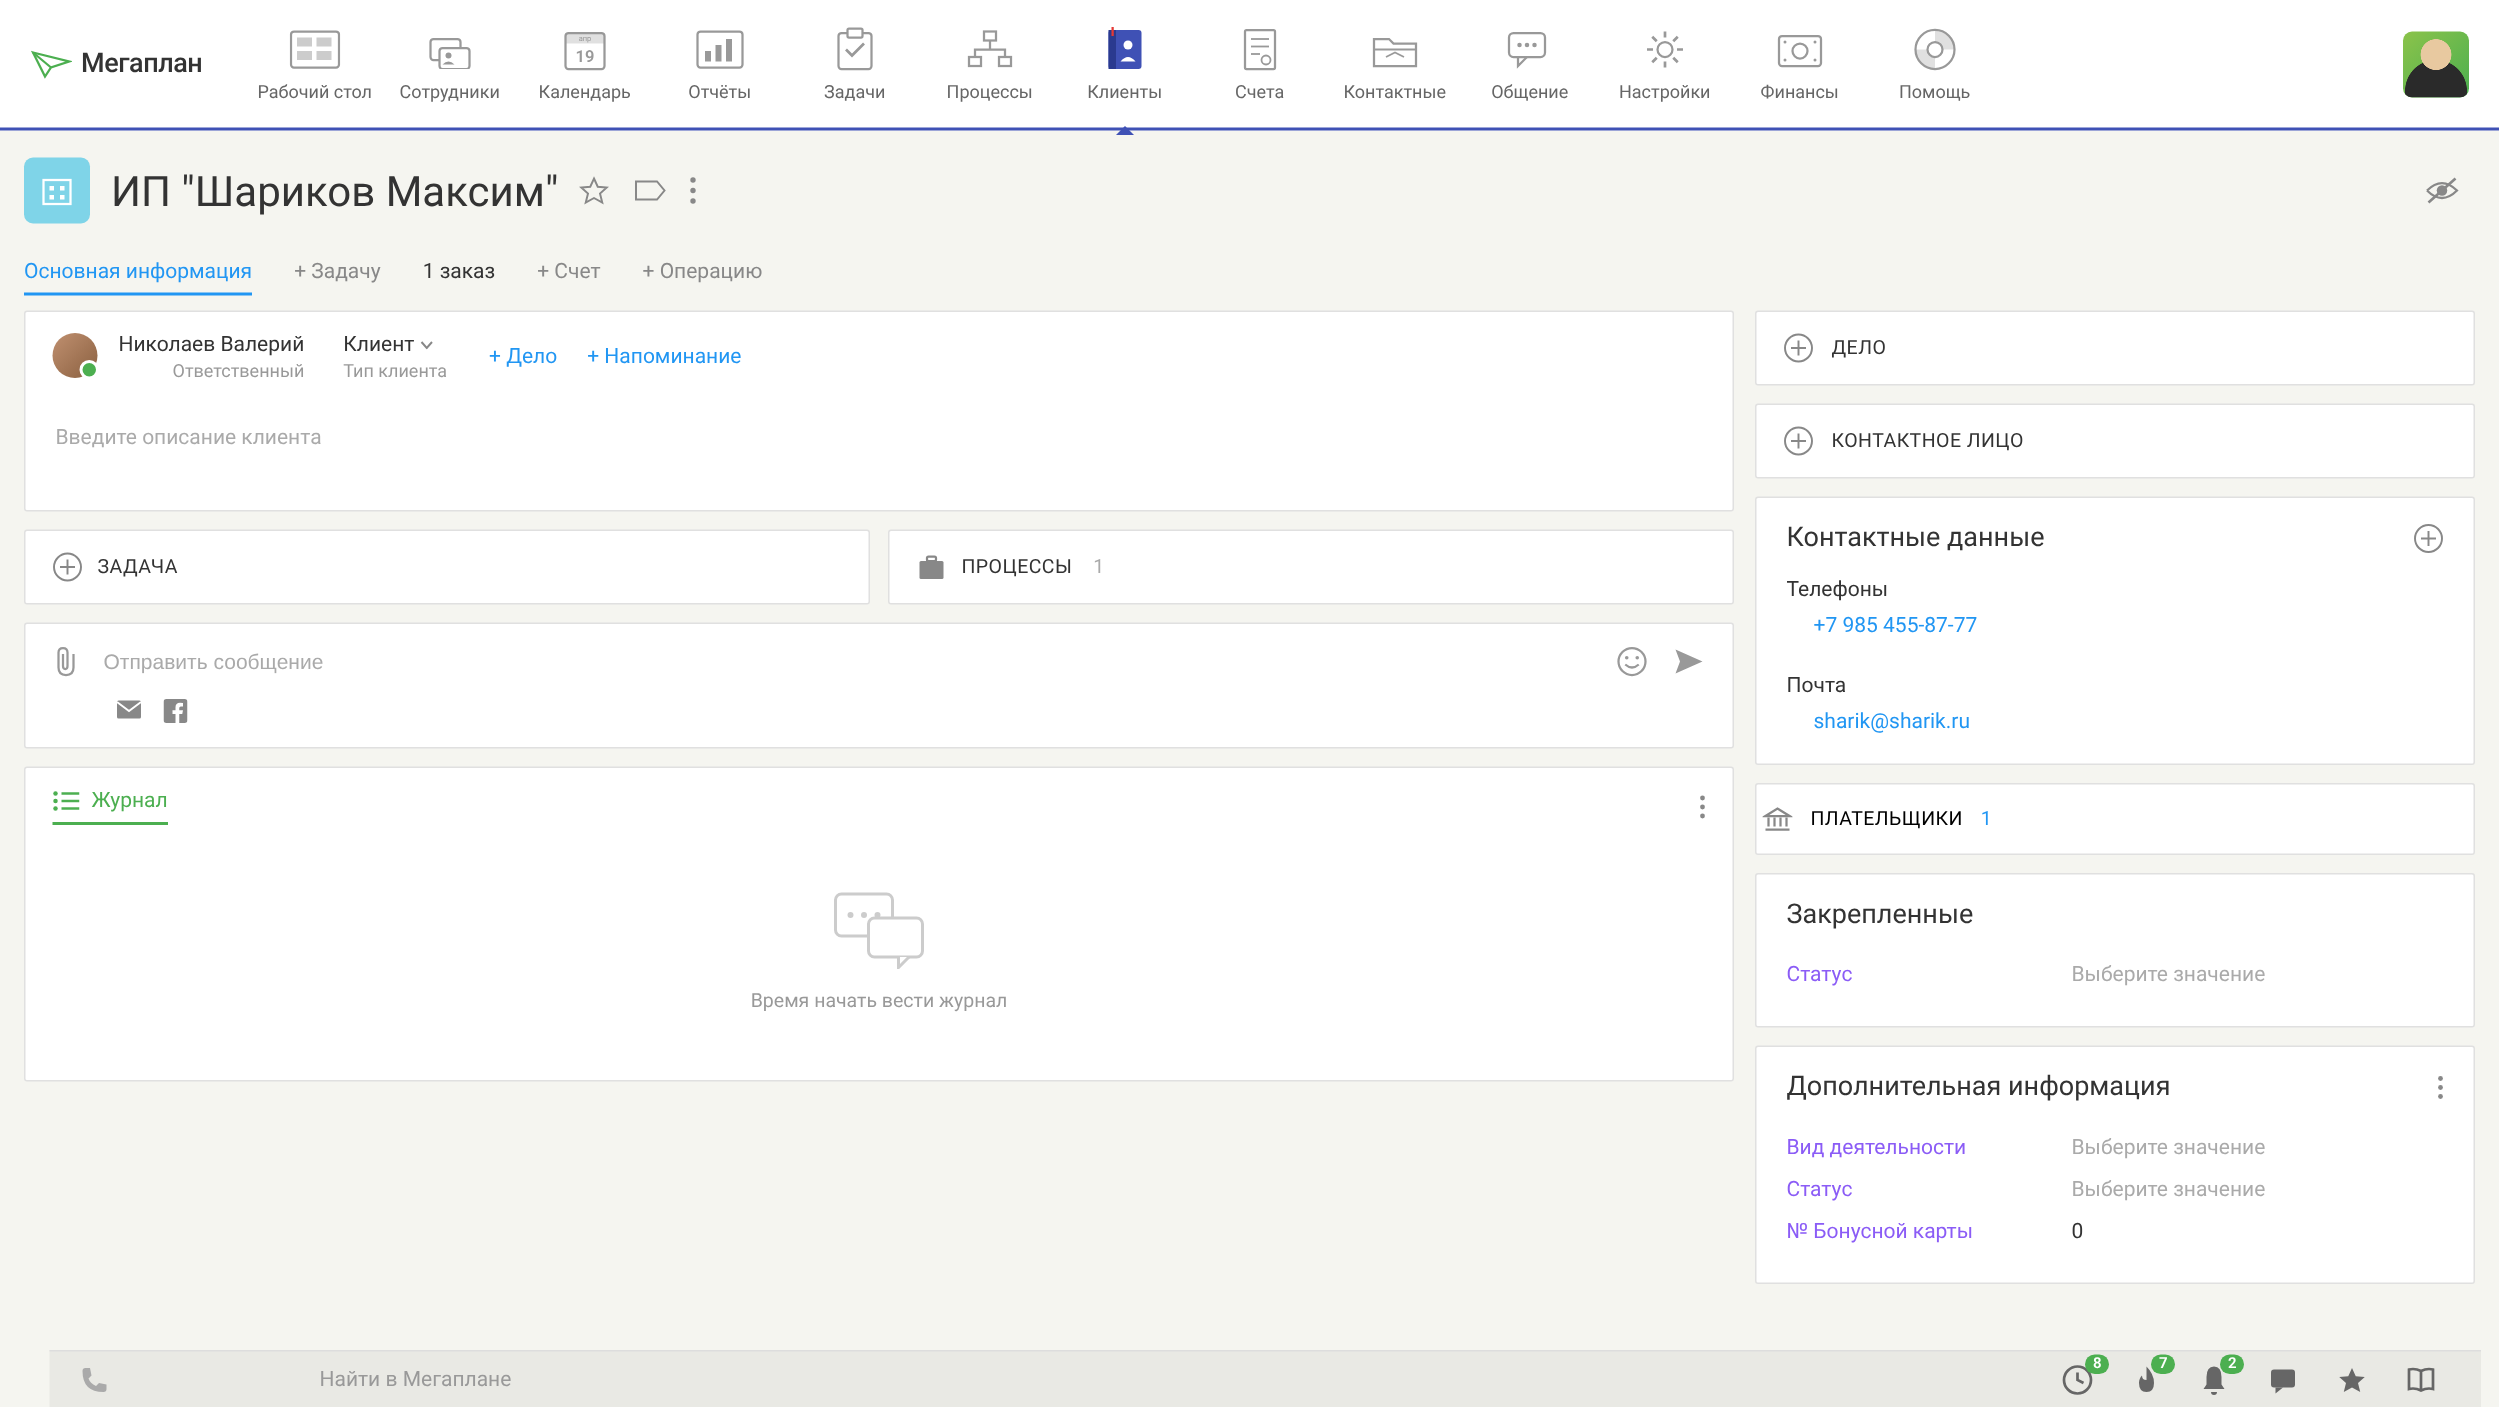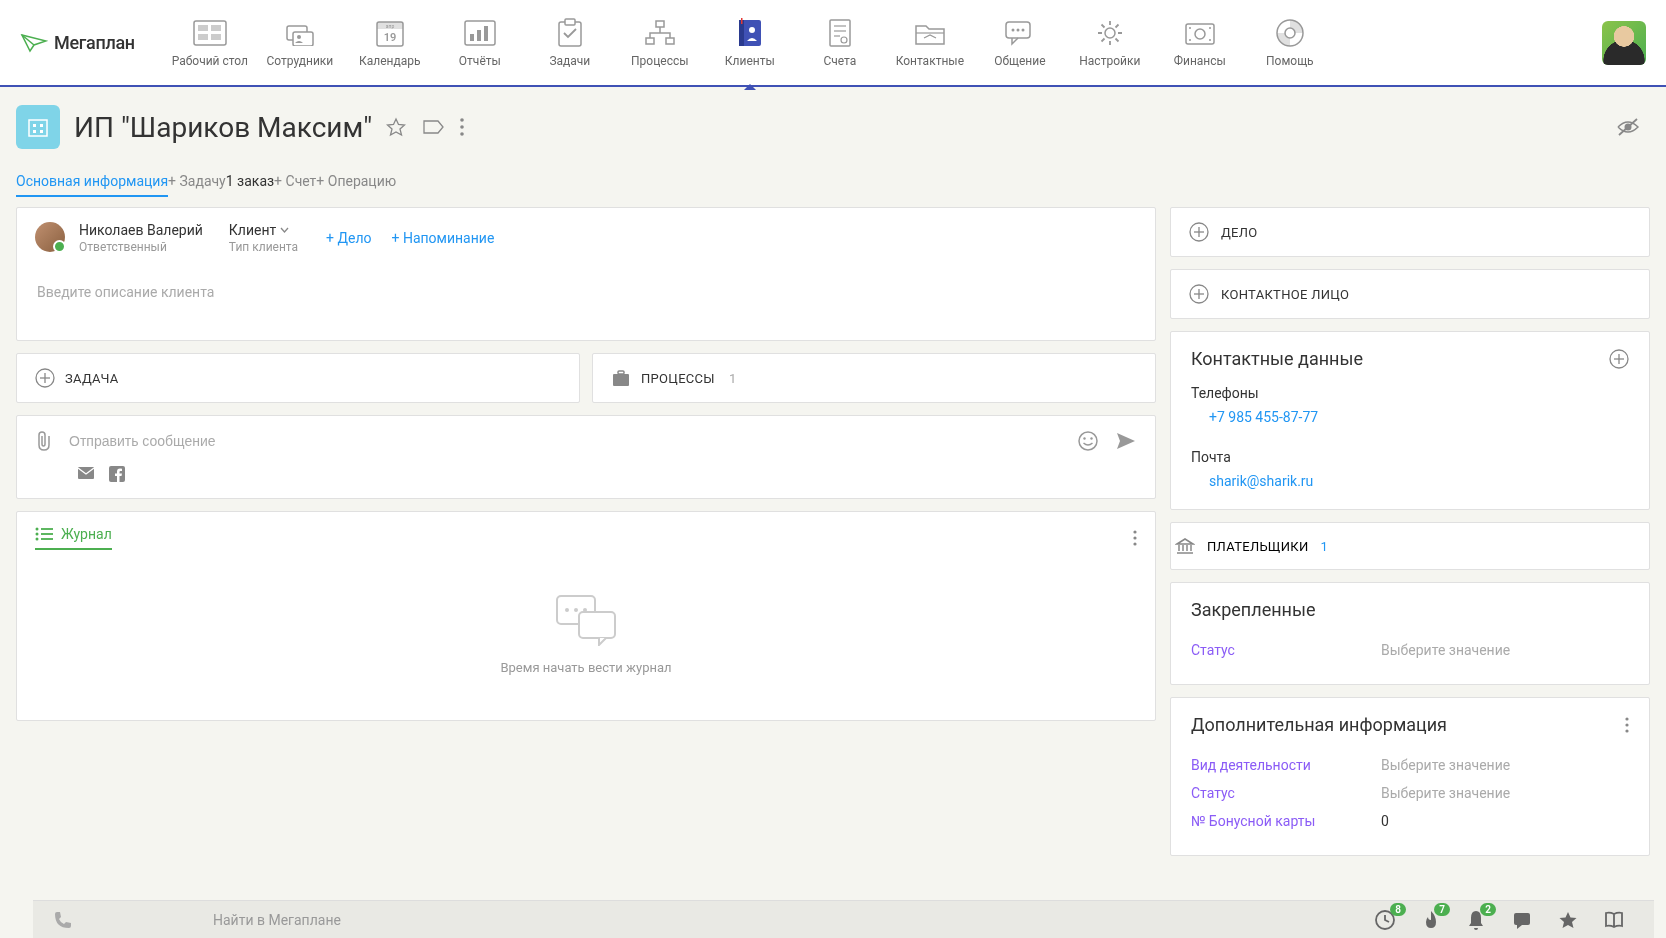--- a/index.html
+++ b/index.html
@@ -21,34 +21,34 @@
 
 
 .page-header { padding: 18px 16px 0; display: flex; align-items: center; gap: 14px; }
 .client-icon { width: 44px; height: 44px; background: #7fd4e8; border-radius: 6px; display: flex; align-items: center; justify-content: center; }
 .page-title { font-size: 28px; color: #333; font-weight: 400; }
 .header-actions { display: flex; gap: 16px; align-items: center; color: #888; }
 .header-spacer { flex: 1; }
 .eye-off { color: #888; margin-right: 10px; }
 
 
-.tabs { padding: 24px 16px 10px; display: flex; font-size: 14px; }
+.tabs { padding: 24px 16px 10px; display: flex; gap: 28px; font-size: 14px; }
 .tab { color: #888; cursor: pointer; padding-bottom: 6px; }
 .tab.active { color: #2196f3; border-bottom: 2px solid #2196f3; }
 .tab.black { color: #333; }
 
 
 .content { display: flex; gap: 14px; padding: 0 16px; }
 .main-col { flex: 1; min-width: 0; display: flex; flex-direction: column; gap: 12px; }
 .side-col { width: 480px; display: flex; flex-direction: column; gap: 12px; }
 
 .card { background: #fff; border: 1px solid #e0e0e0; border-radius: 2px; }
 
 
-.resp-block { padding: 14px 18px; display: flex; align-items: flex-start; gap: 14px; }
+.resp-block { padding: 14px 18px; display: flex; align-items: flex-start; gap: 14px; text-align: right; }
 .resp-avatar { width: 30px; height: 30px; border-radius: 50%; background: linear-gradient(135deg,#c09070,#8a6040); position:relative; }
 .resp-avatar::after { content:''; position:absolute; bottom:-1px; right:-1px; width:9px; height:9px; border-radius:50%; background:#4caf50; border:2px solid #fff; }
 .resp-info { display: flex; flex-direction: column; gap: 2px; }
 .resp-name { font-size: 14px; color: #333; }
 .resp-role { font-size: 12px; color: #999; }
 .client-type { display: flex; flex-direction: column; gap: 2px; }
 .client-type-value { font-size: 14px; color: #333; display:flex; align-items:center; gap:4px; }
 .client-type-label { font-size: 12px; color: #999; }
 .quick-actions { display: flex; gap: 20px; margin-left: 14px; align-self: center; }
 .quick-action { color: #2196f3; font-size: 14px; cursor: pointer; }

